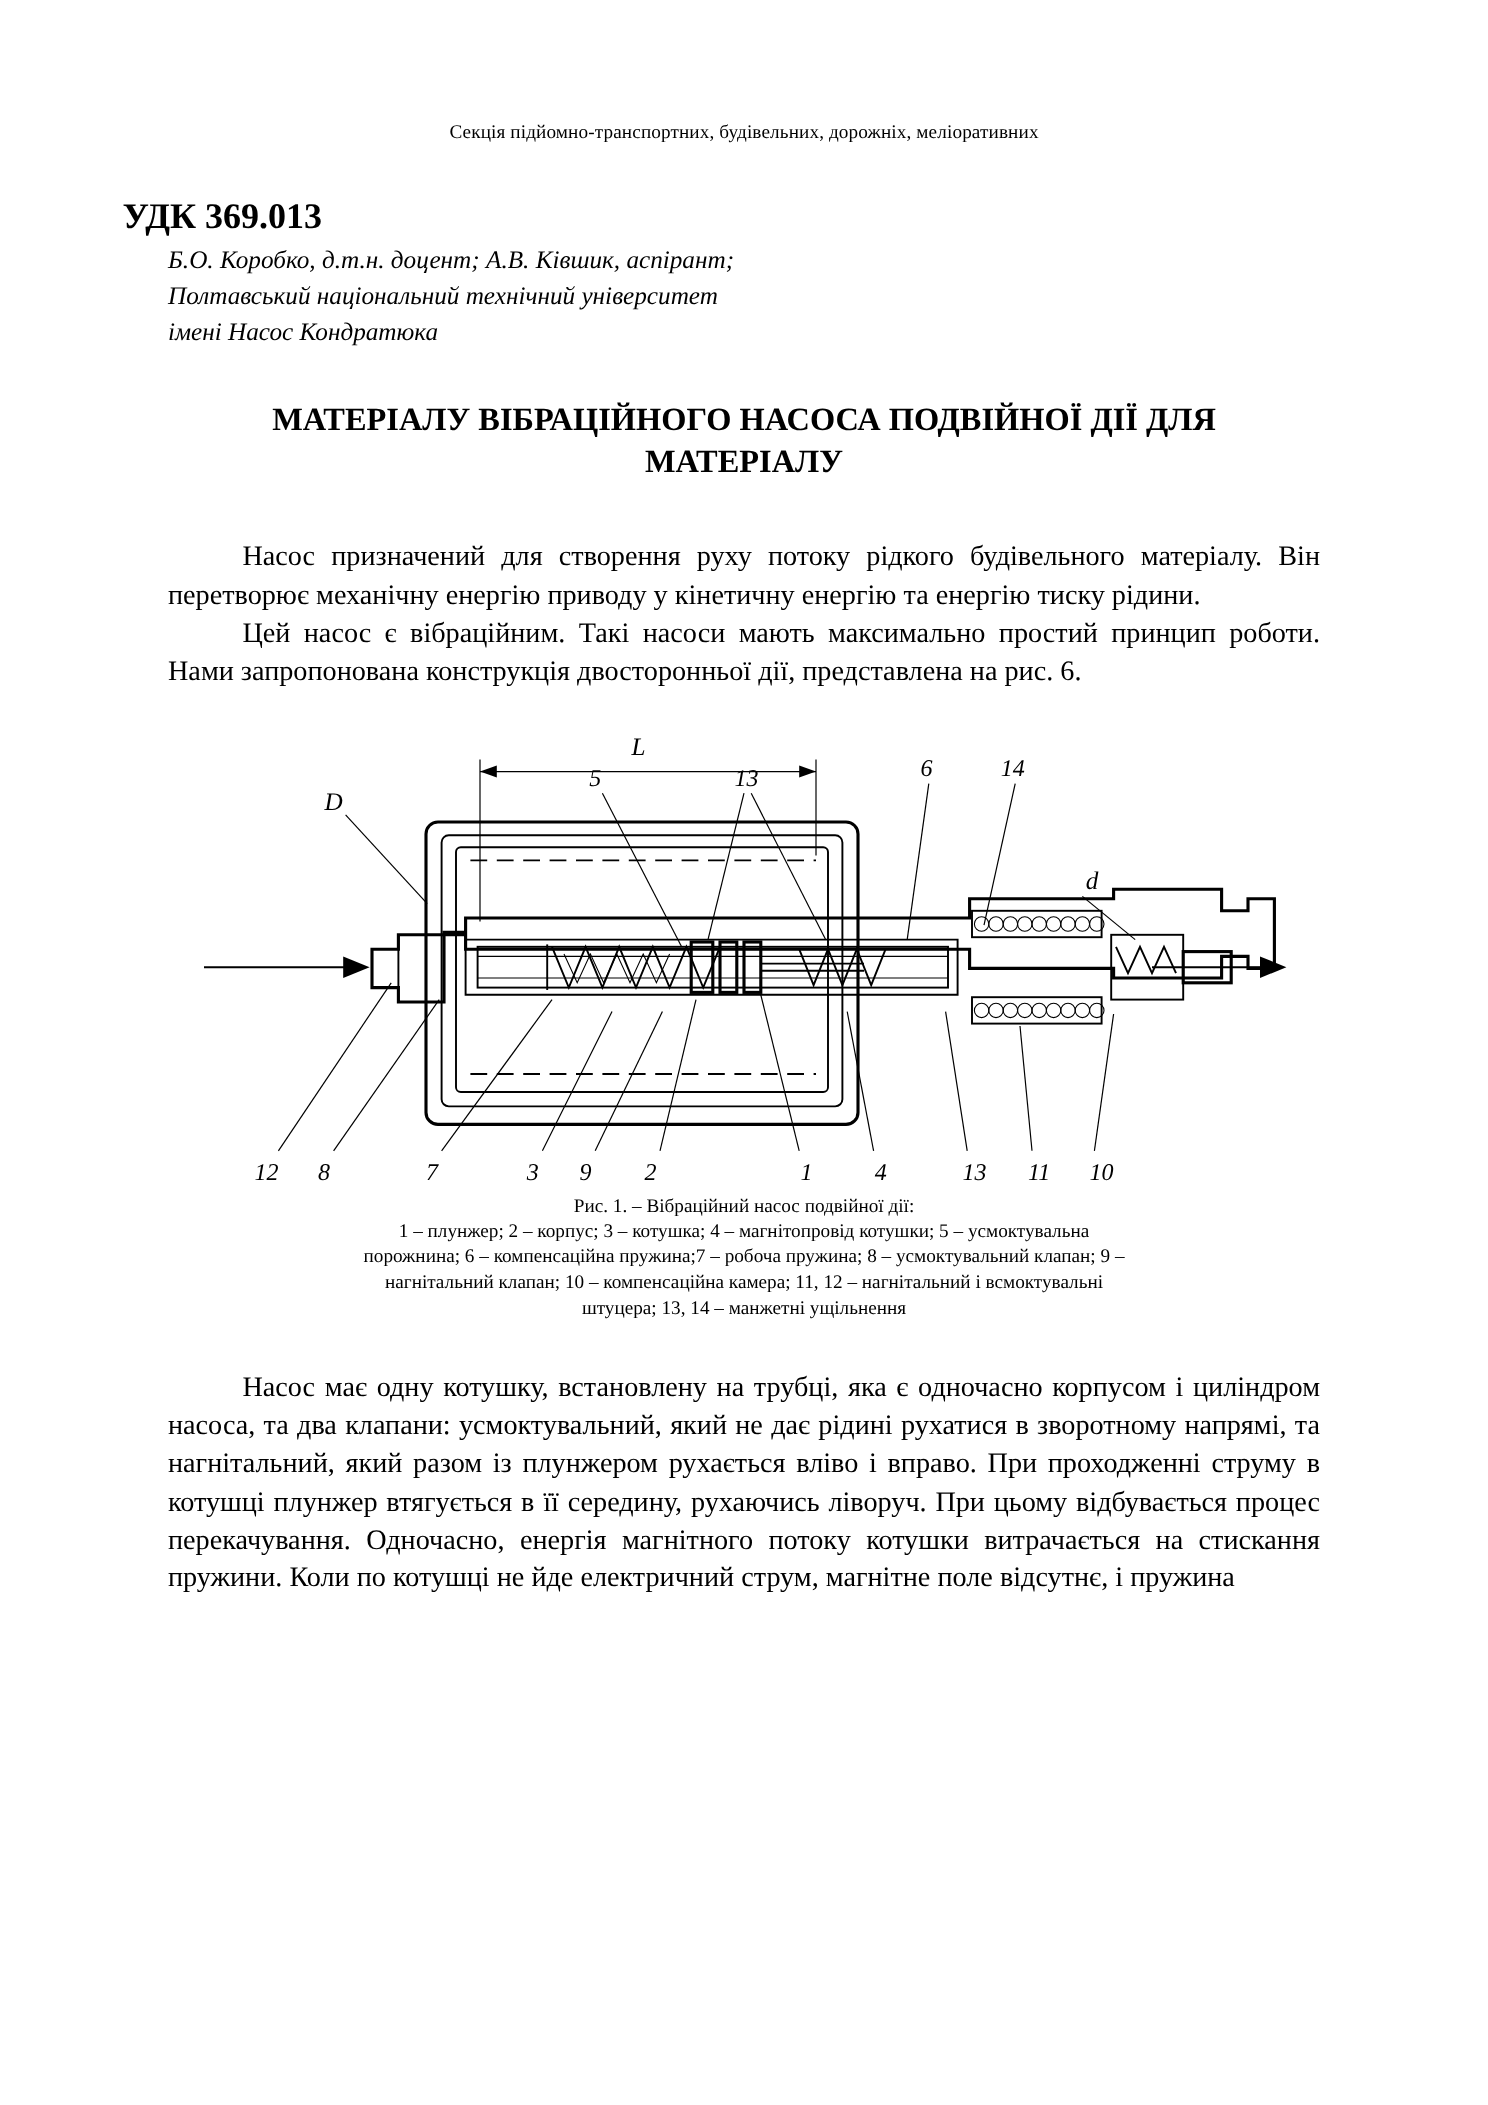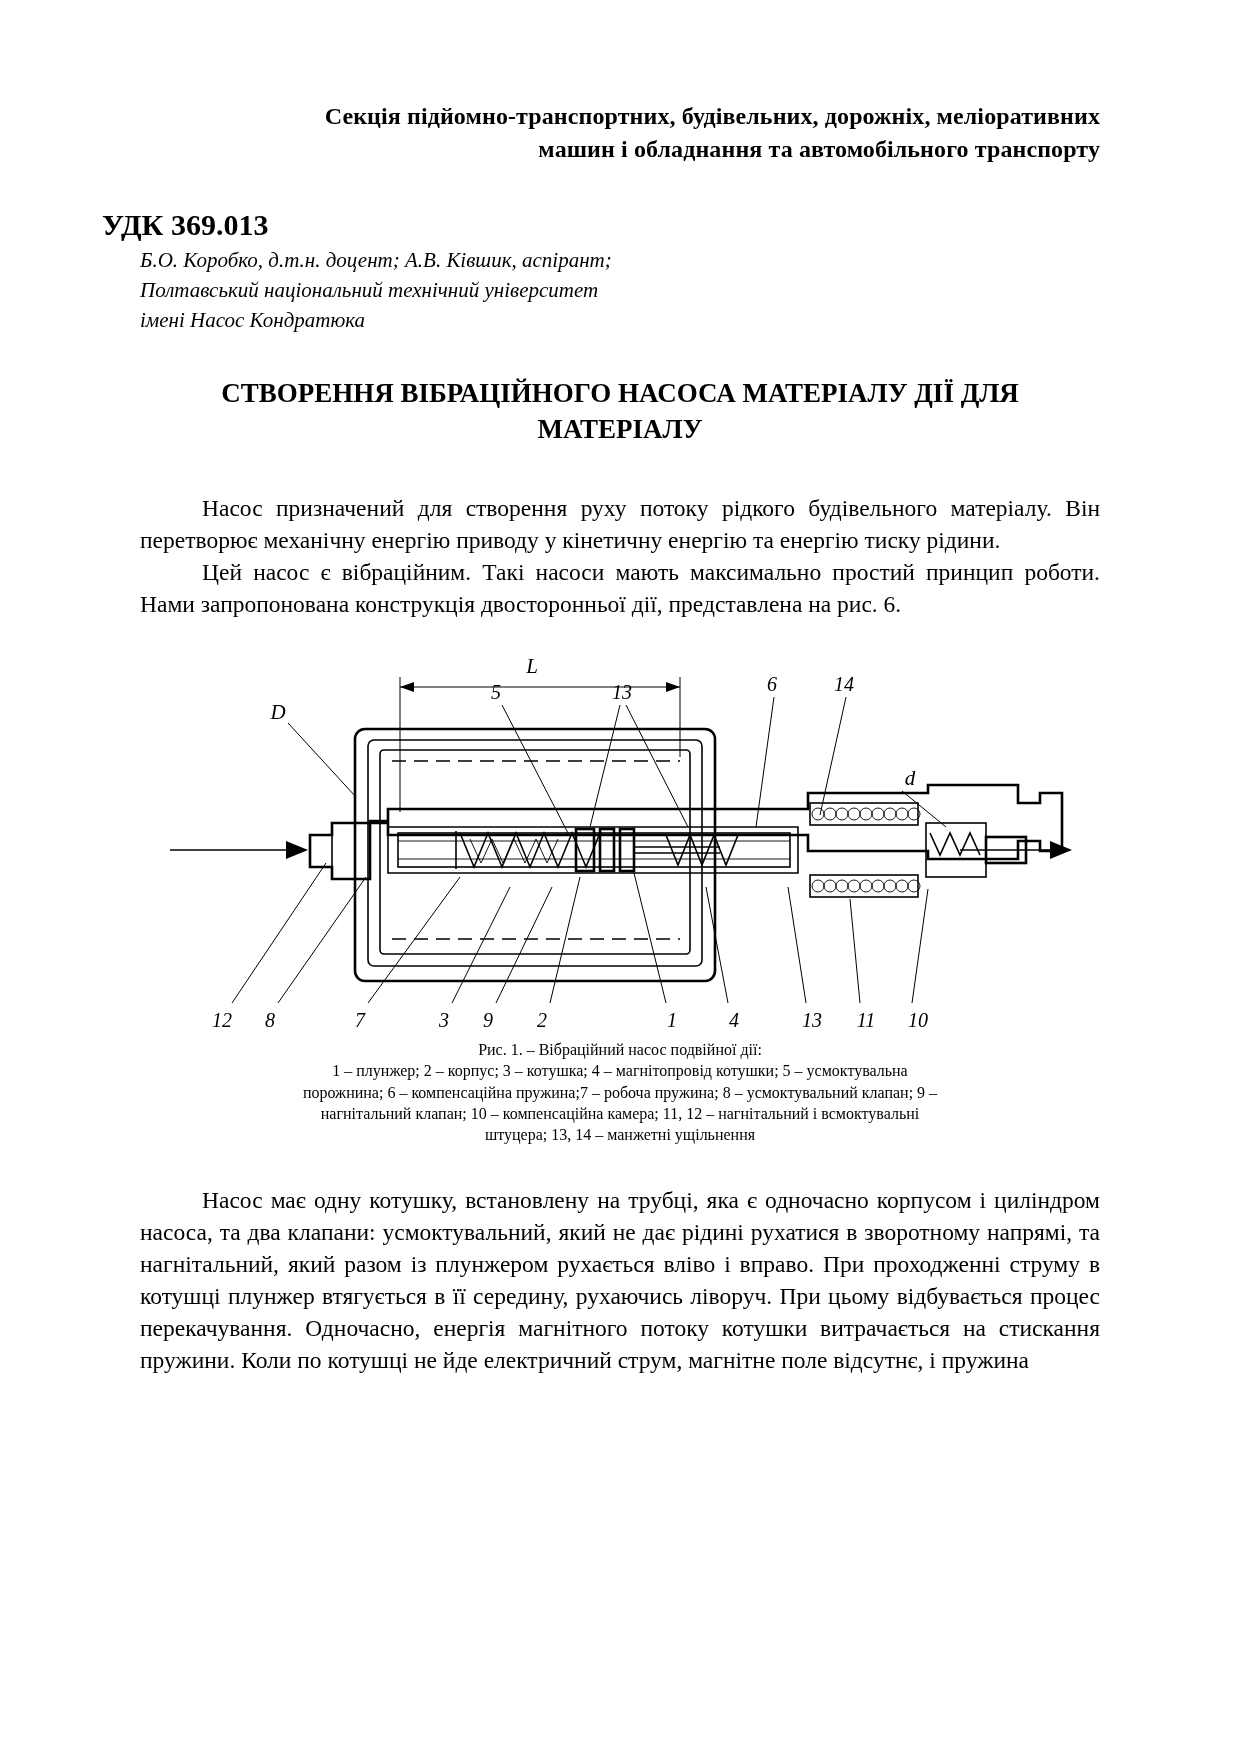--- a/index.html
+++ b/index.html
@@ -1,19 +1,19 @@
 <!DOCTYPE html>
 <html><head>
 <meta charset="utf-8">
 <style>
   html,body{margin:0;padding:0;background:#fff;}
   body{width:1240px;height:1754px;font-family:"Liberation Serif",serif;color:#000;}
   .page{position:relative;width:1240px;height:1754px;box-sizing:border-box;
         padding:100px 140px 0 140px;}
-  .section-head{font-weight:bold;font-size:24px;text-align:right;line-height:1.38;
+  .section-head{font-weight:normal;font-size:16px;text-align:center;line-height:1.38;
         margin:0 0 0 0;letter-spacing:.1px;}
   .udk{font-weight:bold;font-size:30px;margin:42px 0 0 -38px;}
   .authors{font-style:italic;font-size:21px;text-align:left;line-height:1.42;
         margin:4px 0 0 0;}
   .title{font-weight:bold;font-size:27px;text-align:center;line-height:1.33;
         margin:40px 0 0 0;}
   p.body{font-size:23.5px;text-align:justify;line-height:1.36;margin:0;
         text-indent:62px;}
   p.body.first{margin-top:46px;}
   .figwrap{margin:16px 0 0 0;}
@@ -28,33 +28,32 @@
   .lbl{font-family:"Liberation Serif",serif;font-style:italic;font-size:21px;}
   .num{font-family:"Liberation Serif",serif;font-style:italic;font-size:20px;}
 </style>
 </head>
 <body>
 
 <div class="page">
 
   <div class="section-head">
     <div>Секція підйомно-транспортних, будівельних, дорожніх, меліоративних</div>
-    <div>машин і обладнання та автомобільного транспорту</div>
   </div>
 
   <div class="udk">УДК 369.013</div>
 
   <div class="authors">
     <div>Б.О. Коробко, д.т.н. доцент; А.В. Ківшик, аспірант;</div>
     <div>Полтавський національний технічний університет</div>
     <div>імені Насос Кондратюка</div>
   </div>
 
   <div class="title">
-    <div>СТВОРЕННЯ ВІБРАЦІЙНОГО НАСОСА МАТЕРІАЛУ ДІЇ ДЛЯ</div>
+    <div>МАТЕРІАЛУ ВІБРАЦІЙНОГО НАСОСА ПОДВІЙНОЇ ДІЇ ДЛЯ</div>
     <div>МАТЕРІАЛУ</div>
   </div>
 
   <p class="body first">Насос призначений для створення руху потоку рідкого будівельного матеріалу. Він перетворює механічну енергію приводу у кінетичну енергію та енергію тиску рідини.</p>
   <p class="body">Цей насос є вібраційним. Такі насоси мають максимально простий принцип роботи. Нами запропонована конструкція двосторонньої дії, представлена на рис. 6.</p>
 
   <div class="figwrap">
     <svg width="920" height="400" viewBox="0 0 920 400">
 
       <g>

